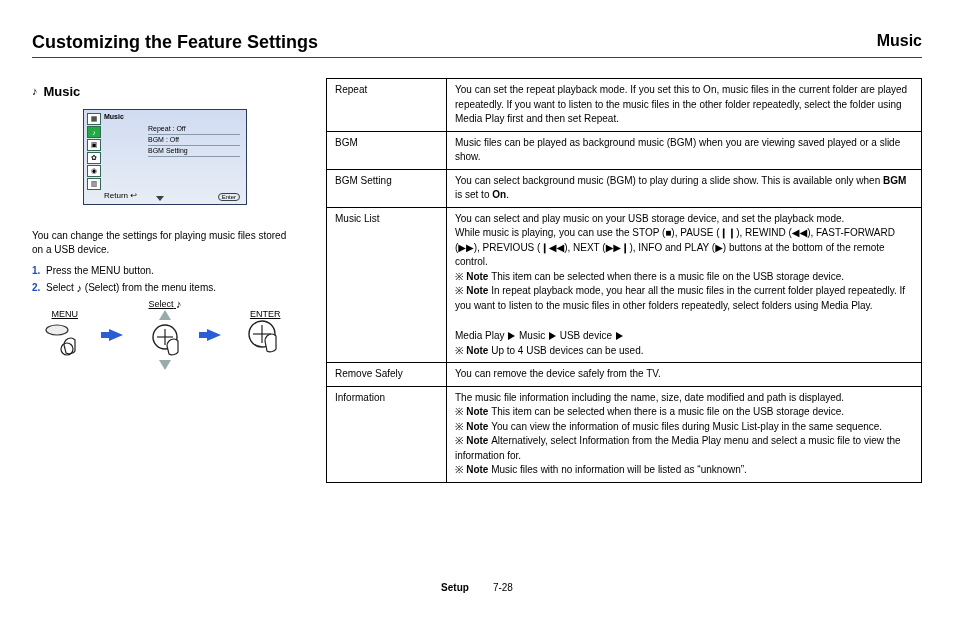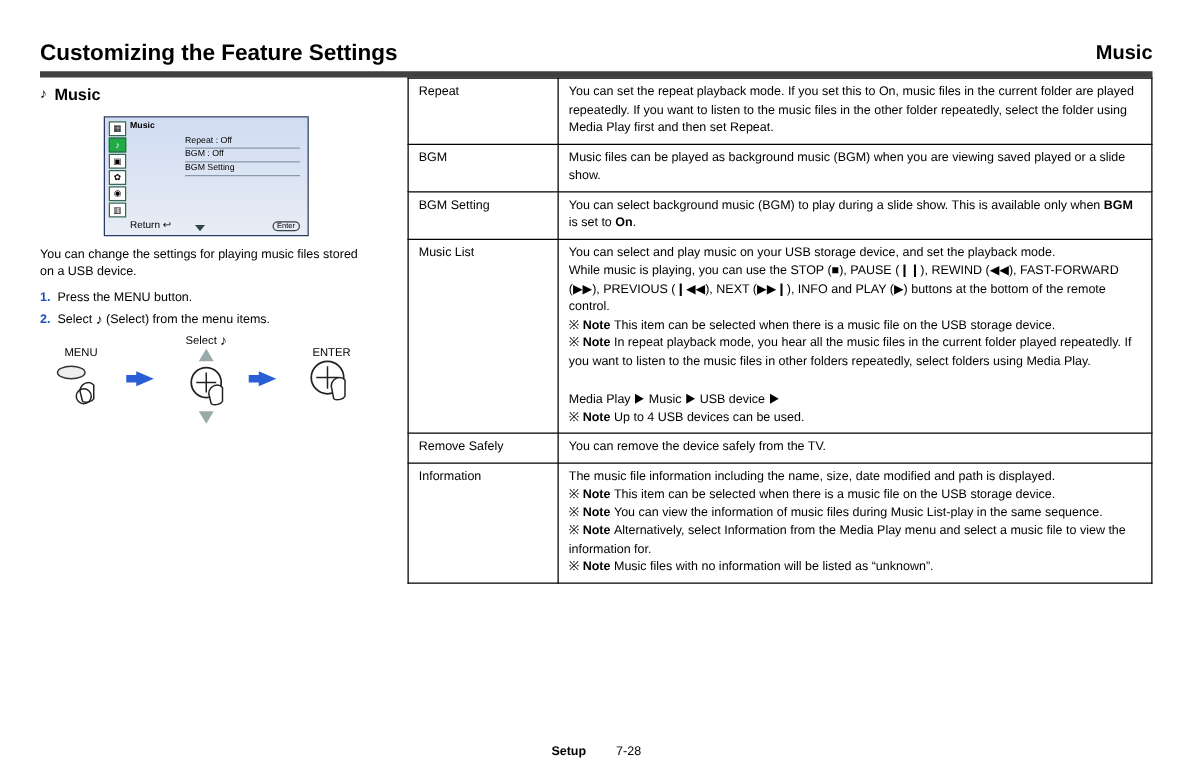--- a/index.html
+++ b/index.html
@@ -13,24 +13,24 @@
     background: #fff;
     position: relative;
     overflow: hidden;
   }
   .page {
     padding: 32px 32px 0 32px;
   }
   .title-row {
     display: flex;
     justify-content: space-between;
-    align-items: center;
-    border-bottom: 5px solid #404040;
+    align-items: flex-start;
+    border-bottom: 1px solid #404040;
     padding-bottom: 4px;
-    margin-bottom: 0;
+    margin-bottom: 20px;
   }
   .page-title {
     font-size: 18px;
     font-weight: bold;
   }
   .page-subtitle {
     font-size: 16px;
     font-weight: bold;
   }
   .cols {
@@ -49,21 +49,21 @@
     display: flex;
     align-items: center;
     gap: 6px;
     font-size: 13px;
     font-weight: bold;
     margin: 6px 0 10px 0;
   }
   .caption {
     font-size: 10px;
     line-height: 1.4;
-    margin: 8px 0 6px 0;
+    margin: 24px 0 6px 0;
   }
   .steps {
     font-size: 10px;
     line-height: 1.5;
     display: flex;
     align-items: flex-start;
     margin: 2px 0;
   }
   .step-num {
     font-weight: bold;
@@ -119,21 +119,21 @@
     display:flex; justify-content:space-around; align-items:center;
     margin-top:4px;
   }
   .arrow-blue {
     width:0;height:0;border-top:6px solid transparent;border-bottom:6px solid transparent;border-left:14px solid #2a5ed6;
     position:relative;
   }
   .arrow-blue::before{
     content:"";position:absolute;left:-22px;top:-3px;width:10px;height:6px;background:#2a5ed6;
   }
-  .ctl-label { font-size:9px; text-align:right; }
+  .ctl-label { font-size:9px; text-align:right;text-decoration:underline; }
   .ctl-icon {
     width:42px; height:42px; position:relative;
   }
   .ctl-icon svg { width:100%; height:100%; }
   .gray-arrow-up, .gray-arrow-down {
     width:0;height:0;border-left:6px solid transparent;border-right:6px solid transparent;
   }
   .gray-arrow-up{border-bottom:10px solid #9aa;}
   .gray-arrow-down{border-top:10px solid #9aa;}
   .ctl-stack{ display:flex; flex-direction:column; align-items:center; }
@@ -160,21 +160,21 @@
     border-top:4px solid transparent;border-bottom:4px solid transparent;border-left:7px solid #000;
     margin: 0 1px; vertical-align: -1px;
   }
   .note-mini {
     display:inline-block; font-size:11px; line-height:1; vertical-align:-1px;
   }
 
   
   .footer {
     position:absolute; left:50%; transform:translateX(-50%);
-    bottom: 12px;
+    bottom: 26px;
     display:flex; gap:24px; font-size:10px;margin-top:37px;
   }
   .footer .sec { font-weight:bold; }
 </style>
 </head>
 <body>
 
 <div class="page">
   <div class="title-row">
     <span class="page-title">Customizing the Feature Settings</span>

